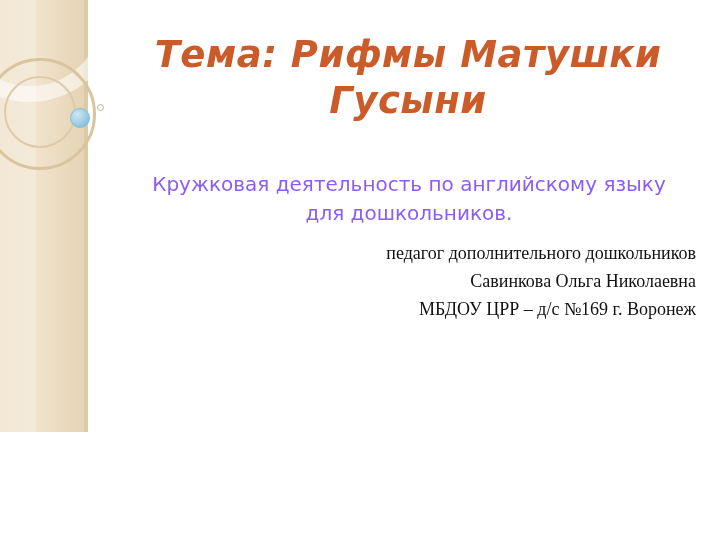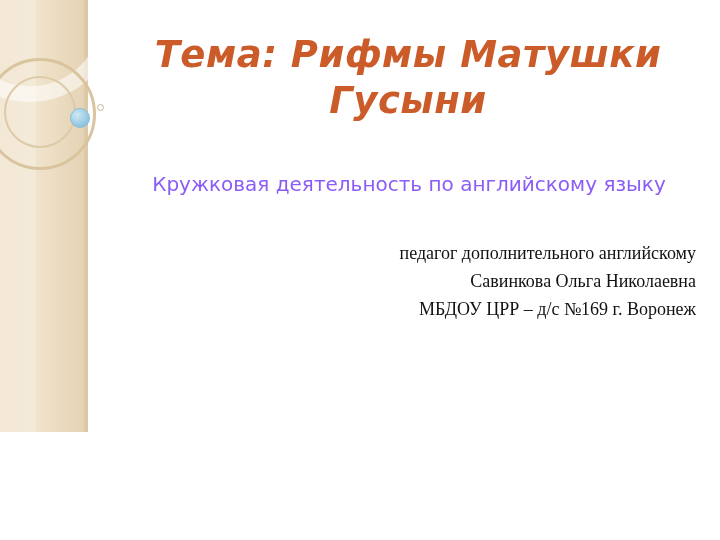--- a/index.html
+++ b/index.html
@@ -162,22 +162,23 @@
   <div class="ring ring-arc2"></div>
   <div class="dot-blue"></div>
   <div class="dot-small"></div>
 
   <div class="content">
 
     <div class="title">Тема: Рифмы Матушки Гусыни</div>
 
     <div class="subtitle">
       <div>Кружковая деятельность по английскому языку</div>
+      <div>для дошкольников.</div>
     </div>
 
     <div class="credits">
-      <div>педагог дополнительного английскому</div>
+      <div>педагог дополнительного дошкольников</div>
       <div>Савинкова Ольга Николаевна</div>
       <div>МБДОУ  ЦРР – д/с №169 г. Воронеж</div>
     </div>
 
   </div>
 </div>
 
 </body></html>

